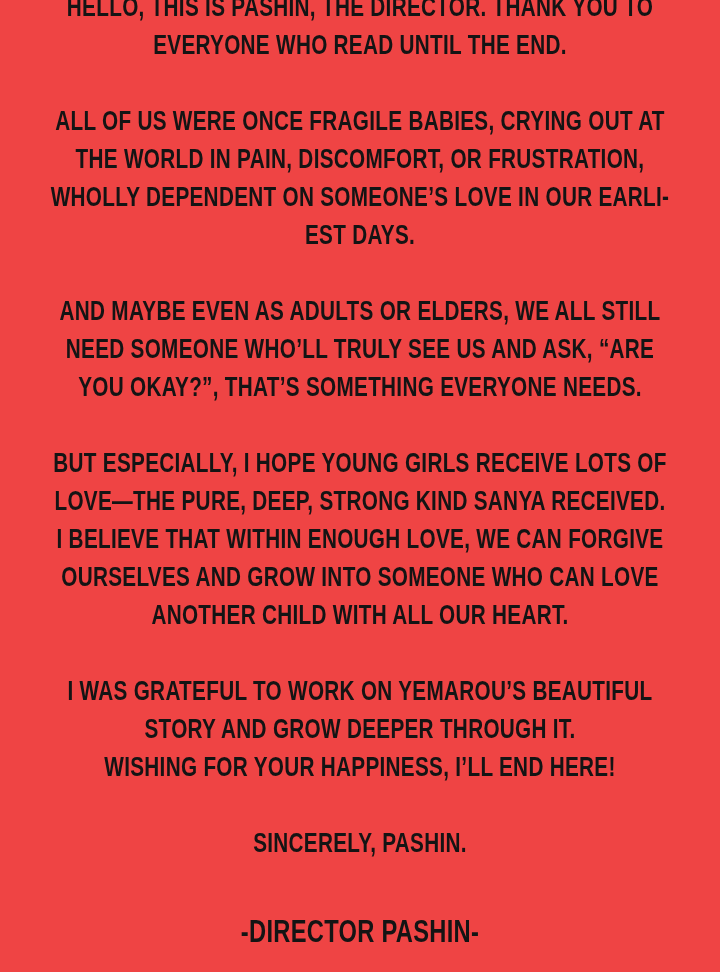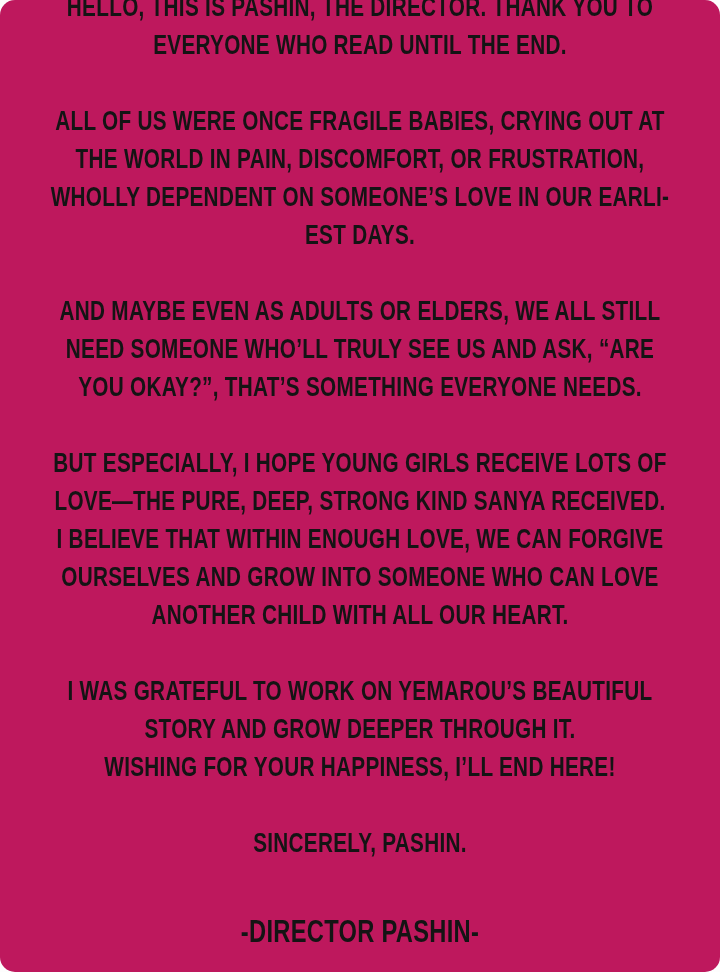--- a/index.html
+++ b/index.html
@@ -5,22 +5,21 @@
   html, body {
     margin: 0;
     padding: 0;
     background: #fdfdfd;
   }
   .page {
     position: relative;
     width: 720px;
     height: 972px;
     overflow: hidden;
-    background: #be185d;
-    border-radius: 15px;
+    background: #ef4444;
   }
   .text-column {
     position: absolute;
     top: -12px;
     left: 50%;
     width: 980px;
     margin-left: -490px;
     transform: scaleX(0.74);
     transform-origin: 50% 0;
     text-align: center;

